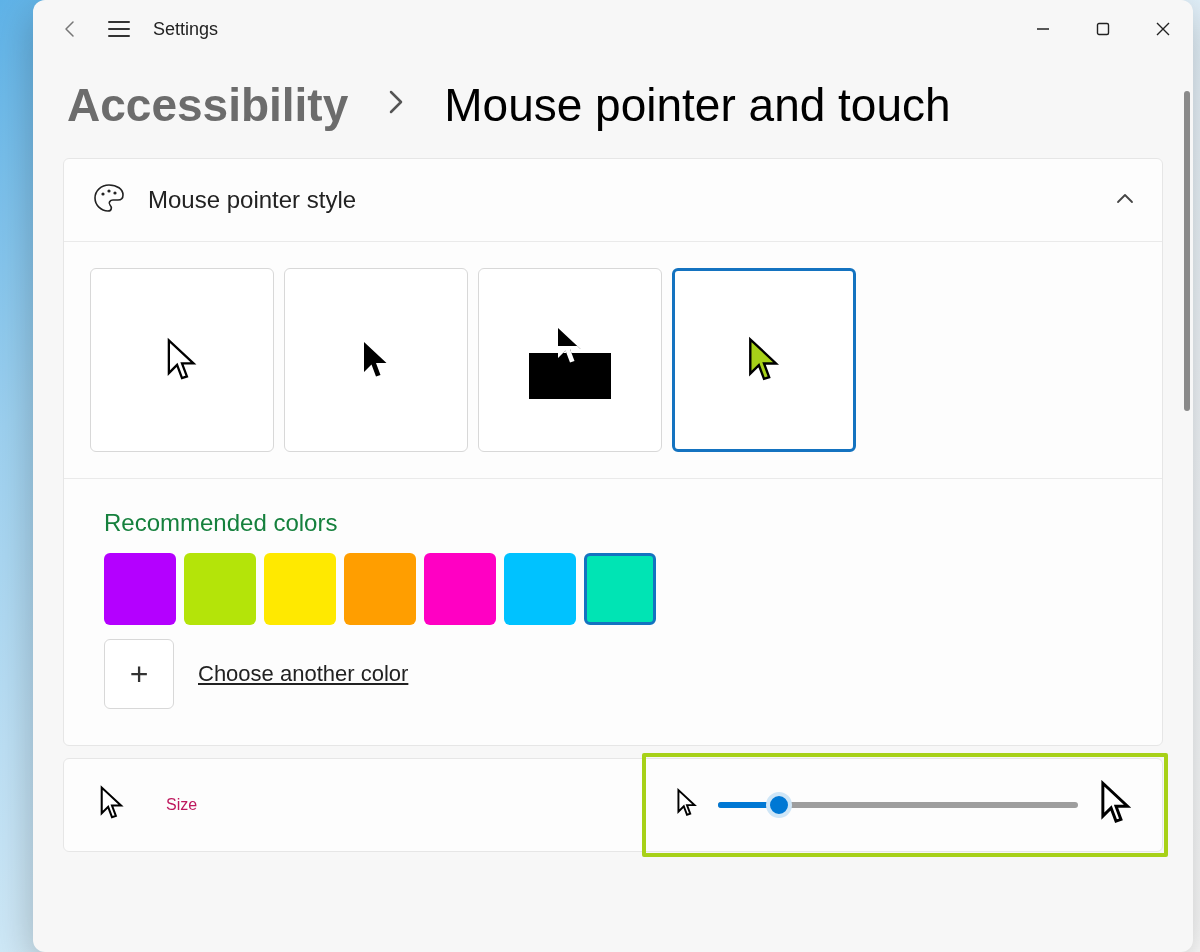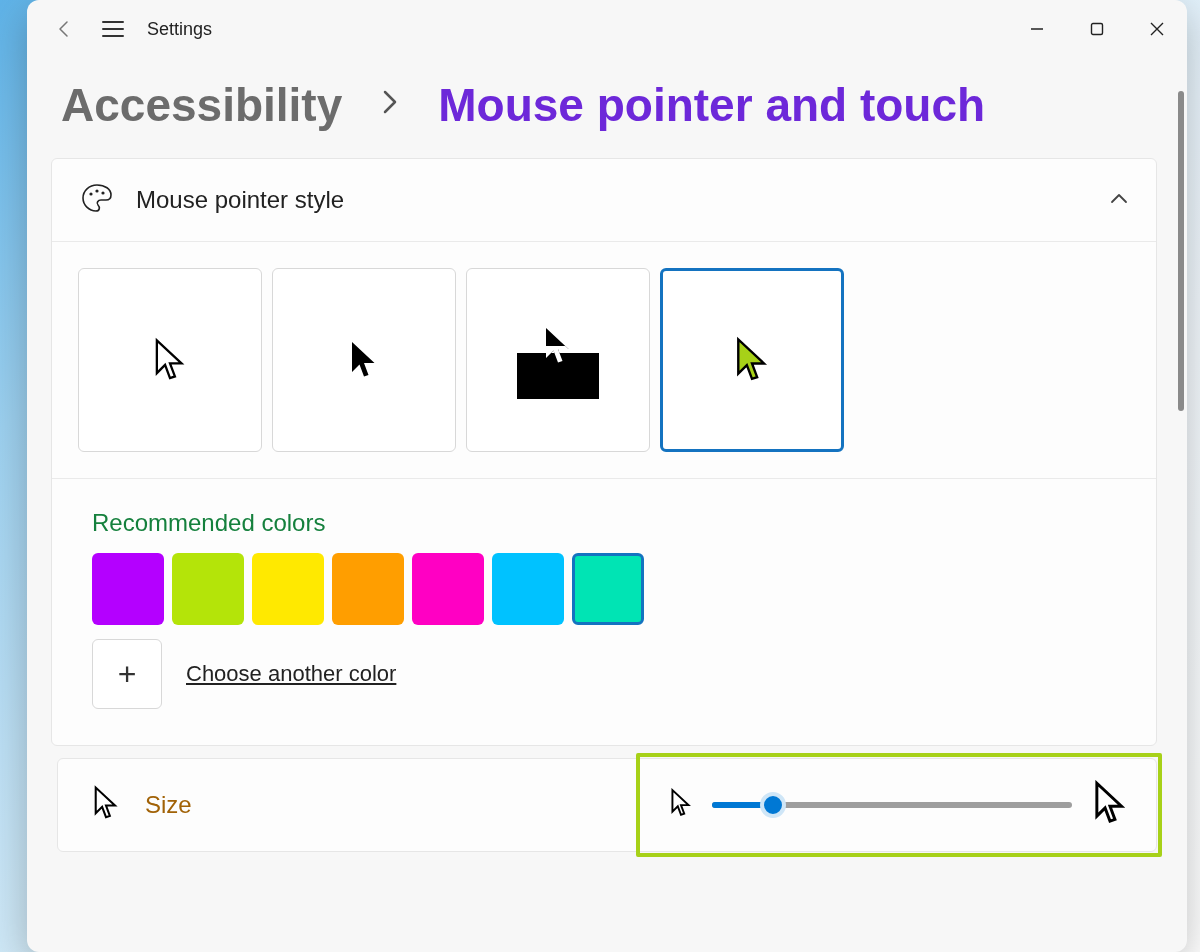--- a/index.html
+++ b/index.html
@@ -4,21 +4,21 @@
 <style>
   * { box-sizing: border-box; margin: 0; padding: 0; }
   html, body { width: 1200px; height: 952px; overflow: hidden; }
   body {
     font-family: "Segoe UI", Arial, sans-serif;
     background: linear-gradient(135deg, #5fb3e8 0%, #9dd1f0 20%, #bde0f5 35%, #d6ecf8 48%, #e8f3fb 60%, #f2f8fc 72%, #ffffff 100%);
     position: relative;
   }
   .window {
     position: absolute;
-    left: 27px; top: 0;
+    left: 33px; top: 0;
     width: 1160px; height: 952px;
     background: #f7f7f7;
     border-radius: 12px;
     box-shadow: 0 12px 40px rgba(0,0,0,0.25);
     overflow: hidden;
   }
   .titlebar {
     display: flex;
     align-items: center;
     height: 58px;
@@ -45,27 +45,27 @@
   }
   .breadcrumb {
     display: flex; align-items: center;
     padding: 20px 34px 10px 34px;
     gap: 38px;
   }
   .crumb-parent {
     font-size: 46px; font-weight: 600; color: #6c6c6c;
   }
   .crumb-title {
-    font-size: 46px; font-weight: 700; color: #6d28d9; text-align: center;
+    font-size: 46px; font-weight: 400; color: #000000; text-align: center;
   }
   .crumb-sep {
     font-size: 34px; color: #666; font-weight: 400;
   }
   .panel {
-    margin: 16px 30px 0 24px;
+    margin: 16px 30px 0 30px;
     background: #fdfdfd;
     border: 1px solid #e6e6e6;
     border-radius: 6px;
   }
   .panel-header {
     display: flex; align-items: center;
     padding: 22px 28px;
     gap: 22px;
   }
   .panel-header .title {
@@ -118,21 +118,21 @@
 
   .size-panel {
     margin: 12px 30px 0 30px;
     background: #fdfdfd;
     border: 1px solid #e6e6e6;
     border-radius: 6px;
     display: flex; align-items: center;
     padding: 26px 34px;
     position: relative;
   }
-  .size-panel .title { font-size: 24px; margin-left: 25px; color:#a16207; }
+  .size-panel .title { font-size: 16px; margin-left: 40px; color:#be185d; }
   .size-right {
     margin-left: auto;
     display: flex; align-items: center; gap: 20px;
     border: 4px solid #a7d118;
     padding: 30px 30px;
     border-radius: 2px;
     position: absolute;
     right: -6px; top: -6px; bottom: -6px;
   }
   .slider {

